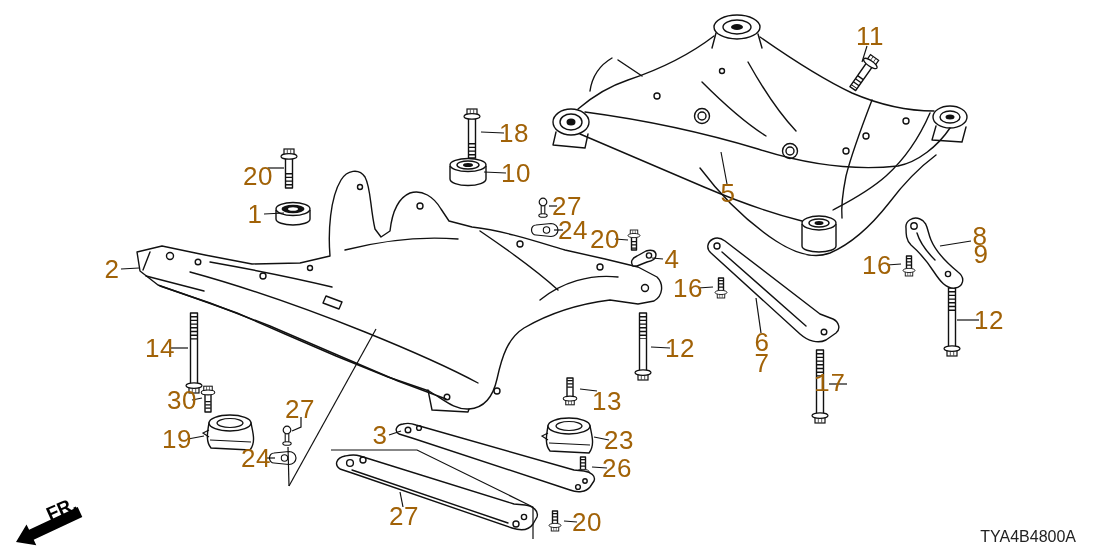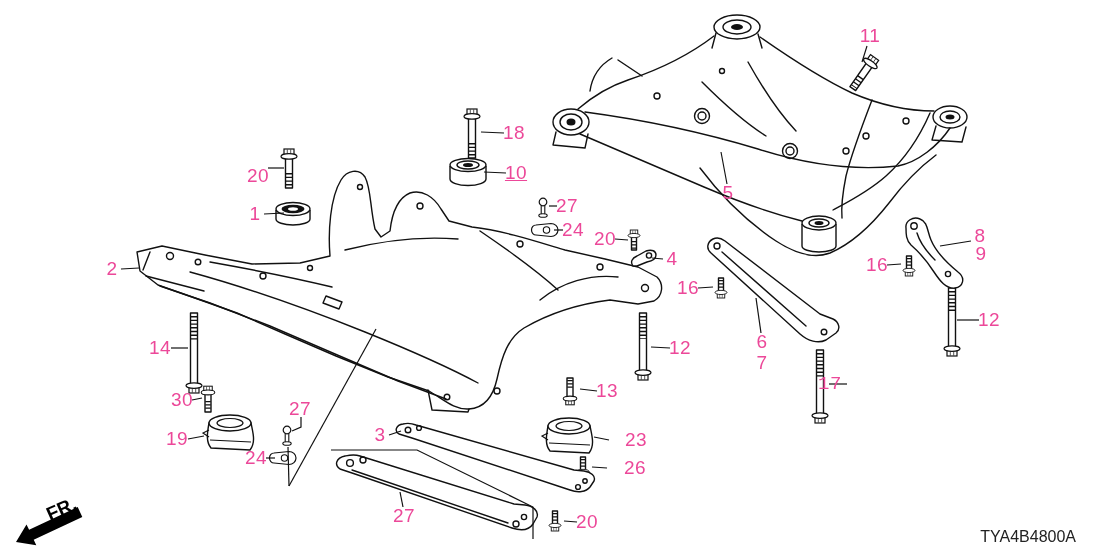--- a/index.html
+++ b/index.html
@@ -5,21 +5,21 @@
   html,body{margin:0;padding:0;background:#fff;}
   .stage{position:relative;width:1108px;height:554px;background:#fff;overflow:hidden;
          font-family:"Liberation Sans",sans-serif;}
   #art{position:absolute;left:0;top:0;}
   .ln{fill:none;stroke:#111;stroke-width:1.4;stroke-linejoin:round;stroke-linecap:round;}
   .wf{fill:#fff;stroke:#111;stroke-width:1.4;stroke-linejoin:round;}
   .thread{stroke:#111;stroke-width:7;stroke-dasharray:1.4 2.3;fill:none;}
   .thread-s{stroke:#111;stroke-width:5.5;stroke-dasharray:1.2 2.1;fill:none;}
   .leader{fill:none;stroke:#111;stroke-width:1.2;}
   #callout-layer{position:absolute;left:0;top:0;width:100%;height:100%;pointer-events:none;}
-  .callout{position:absolute;transform:translate(-50%,-50%);font-size:19px;color:#ec4899;
+  .callout{position:absolute;transform:translate(-50%,-50%);font-size:26px;color:#a16207;
            white-space:nowrap;letter-spacing:.5px;}
   .diagram-code{font-size:16px;fill:#222;font-family:"Liberation Sans",sans-serif;}
   .fr-text{font-size:19px;font-weight:bold;fill:#000;font-family:"Liberation Sans",sans-serif;}
 </style>
 </head>
 <body>
 
 <div class="stage">
 <svg id="art" width="1108" height="554" viewBox="0 0 1108 554">
   <defs>
@@ -295,36 +295,36 @@
 <div id="callout-layer">
       <div class="callout" style="left: 255px; top: 214px;">1</div>
       <div class="callout" style="left: 112px; top: 269px;">2</div>
       <div class="callout" style="left: 380px; top: 435px;">3</div>
       <div class="callout" style="left: 672px; top: 259px;">4</div>
       <div class="callout" style="left: 728px; top: 193px;">5</div>
       <div class="callout" style="left: 762px; top: 342px;">6</div>
       <div class="callout" style="left: 762px; top: 363px;">7</div>
       <div class="callout" style="left: 980px; top: 236px;">8</div>
       <div class="callout" style="left: 981px; top: 254px;">9</div>
-      <div class="callout" style="left: 516px; top: 173px; text-decoration: underline;">10</div>
+      <div class="callout" style="left: 516px; top: 173px;">10</div>
       <div class="callout" style="left: 870px; top: 36px;">11</div>
       <div class="callout" style="left: 680px; top: 348px;">12</div>
       <div class="callout" style="left: 989px; top: 320px;">12</div>
-      <div class="callout" style="left: 607px; top: 391px;">13</div>
+      <div class="callout" style="left: 607px; top: 401px;">13</div>
       <div class="callout" style="left: 160px; top: 348px;">14</div>
       <div class="callout" style="left: 587px; top: 522px;">20</div>
       <div class="callout" style="left: 688px; top: 288px;">16</div>
       <div class="callout" style="left: 877px; top: 265px;">16</div>
       <div class="callout" style="left: 830px; top: 384px; font-family: Liberation Mono, monospace;">17</div>
       <div class="callout" style="left: 514px; top: 133px;">18</div>
       <div class="callout" style="left: 605px; top: 239px;">20</div>
       <div class="callout" style="left: 258px; top: 168px; margin-top: 8px;">20</div>
       <div class="callout" style="left: 404px; top: 516px;">27</div>
       <div class="callout" style="left: 177px; top: 439px;">19</div>
-      <div class="callout" style="left: 636px; top: 440px; text-align: center;">23</div>
+      <div class="callout" style="left: 619px; top: 440px; text-align: center;">23</div>
       <div class="callout" style="left: 573px; top: 230px;">24</div>
       <div class="callout" style="left: 256px; top: 458px;">24</div>
       <div class="callout" style="left: 182px; top: 400px;">30</div>
-      <div class="callout" style="left: 617px; top: 468px; margin-left: 18px;">26</div>
+      <div class="callout" style="left: 617px; top: 468px;">26</div>
       <div class="callout" style="left: 567px; top: 206px;">27</div>
       <div class="callout" style="left: 300px; top: 409px;">27</div>
     </div>
 </div>
 
 </body></html>

